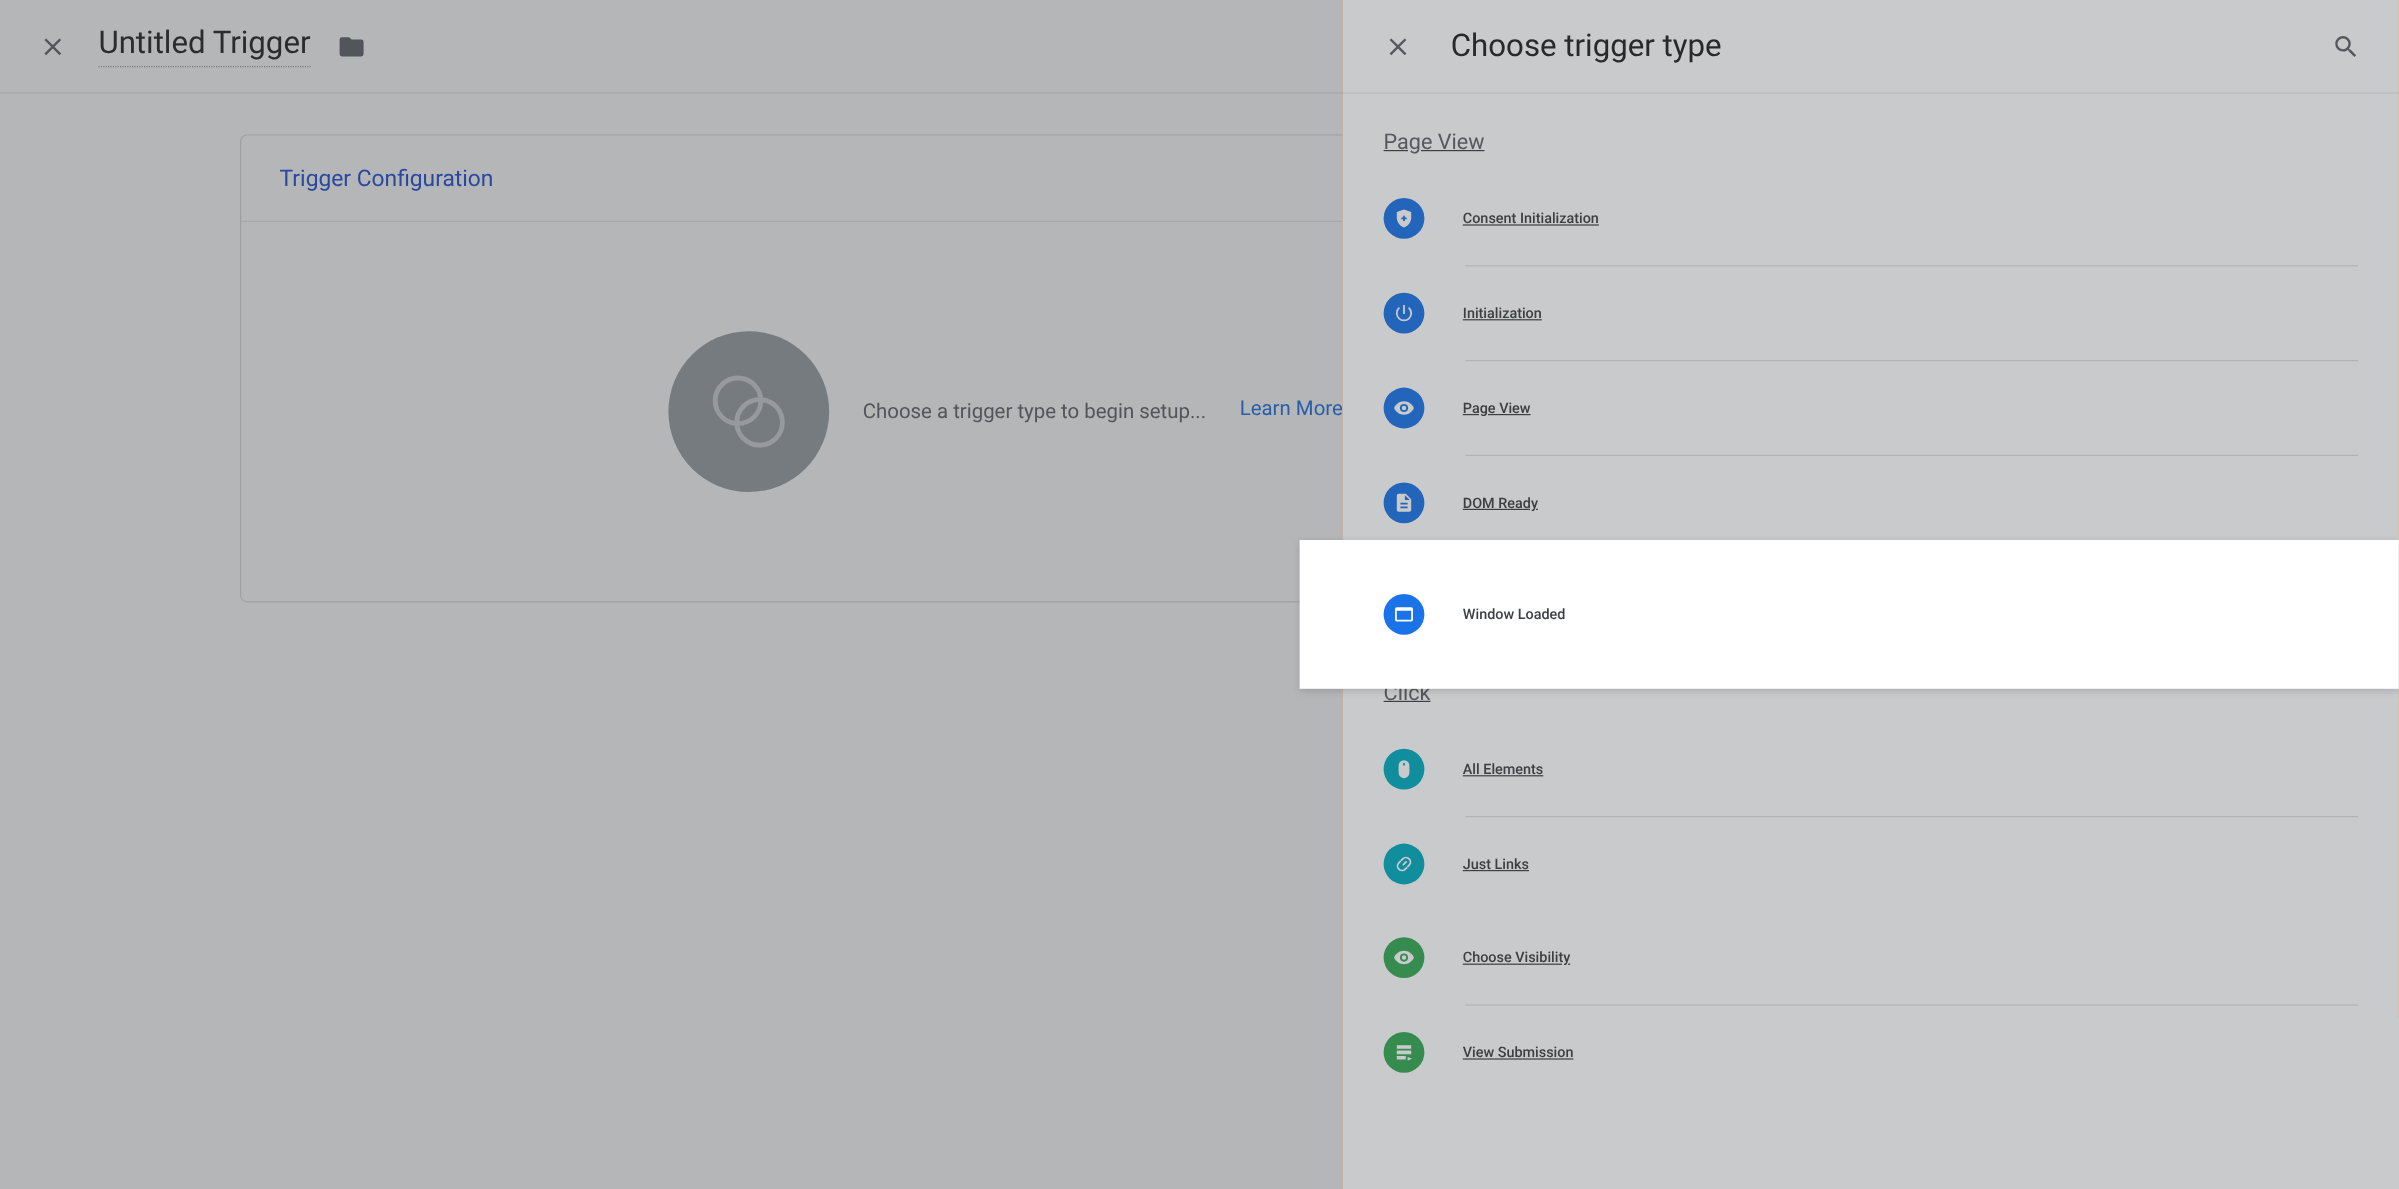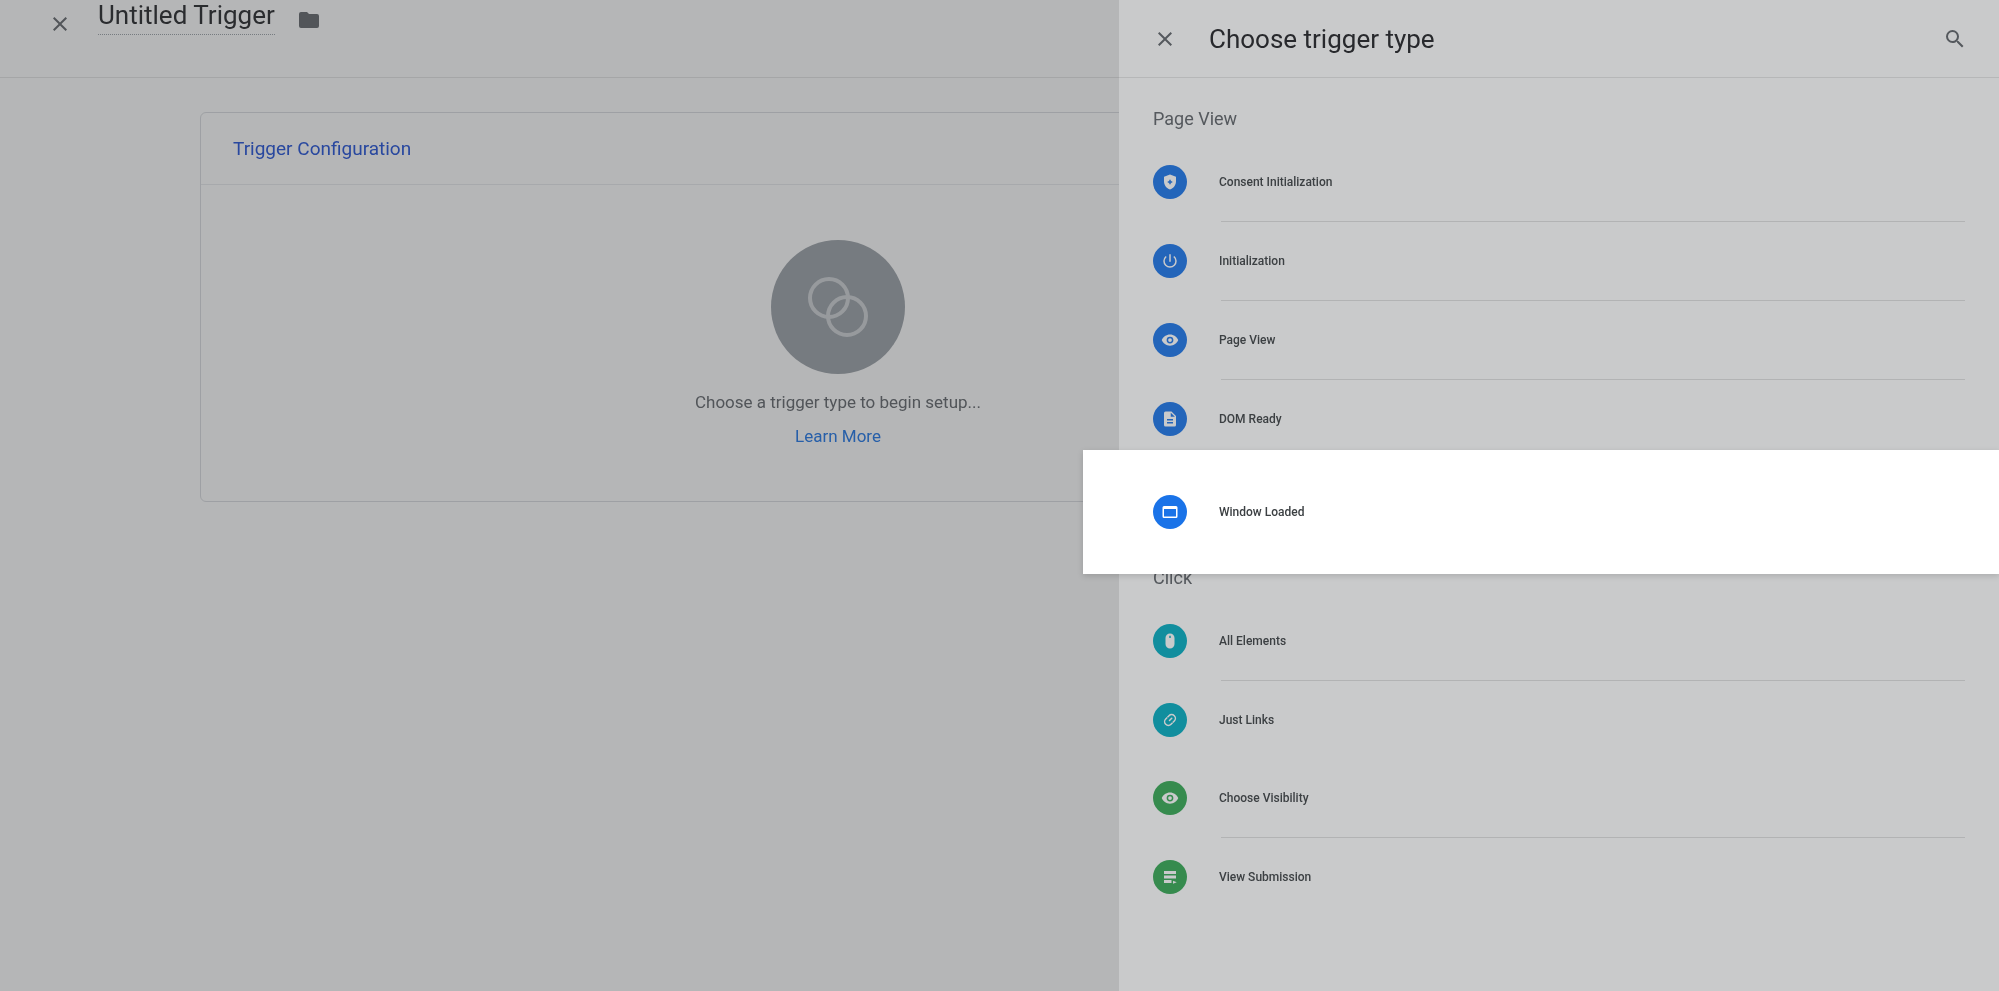--- a/index.html
+++ b/index.html
@@ -13,22 +13,22 @@
     height: 991px;
     position: relative;
   }
 
   
   .page-root { position:absolute; inset:0; }
 
   .topbar {
     height: 78px;
     display: flex;
-    align-items: flex-start;
-    padding: 0 36px;
+    align-items: center;
+    padding: 0 20px;
     border-bottom: 1px solid rgba(0,0,0,0.10);
   }
   .close-x { width:48px; height:48px; border-radius:50%; display:flex; align-items:center; justify-content:center; cursor:pointer; }
   .close-x svg { width:24px; height:24px; fill:#5f6368; }
 
   .title-edit {
     margin-left: 14px;
     font-size: 26px;
     color:#202124;
     padding-bottom: 4px;
@@ -48,24 +48,24 @@
   }
   .card-header {
     padding: 24px 32px;
     font-size: 19px;
     color:#1d4ed8;
     border-bottom: 1px solid #e8eaed;
   }
   .card-body {
     height: 316px;
     display:flex;
-    flex-direction:column;
+    flex-direction:row;
     align-items:center;
     justify-content:center;
-    gap: 18px;
+    gap: 28px;
   }
   .placeholder-circle {
     width: 134px; height: 134px; border-radius:50%;
     background:#9aa0a6;
     display:flex; align-items:center; justify-content:center;
   }
   .placeholder-circle .inner {
     position:relative; width:60px; height:60px;
   }
   .placeholder-circle .c1,.placeholder-circle .c2{
@@ -121,20 +121,21 @@
   .drawer-title { font-size:26px; color:#202124; }
   .drawer-top .spacer { flex:1; }
   .search-btn { width:44px; height:44px; display:flex; align-items:center; justify-content:center; border-radius:50%; cursor:pointer; }
   .search-btn svg { width:24px; height:24px; fill:#5f6368; }
 
   .drawer-scroll {
     position:absolute;
     top:78px; left:0; right:0; bottom:0;
     overflow:auto;
     padding: 0 34px 40px 34px;
+    text-decoration: underline;
   }
 
   .group-label {
     font-size:18px; color:#5f6368;
     padding: 30px 0 14px 0;
   }
 
   .row {
     display:flex; align-items:center;
     height: 78px;

